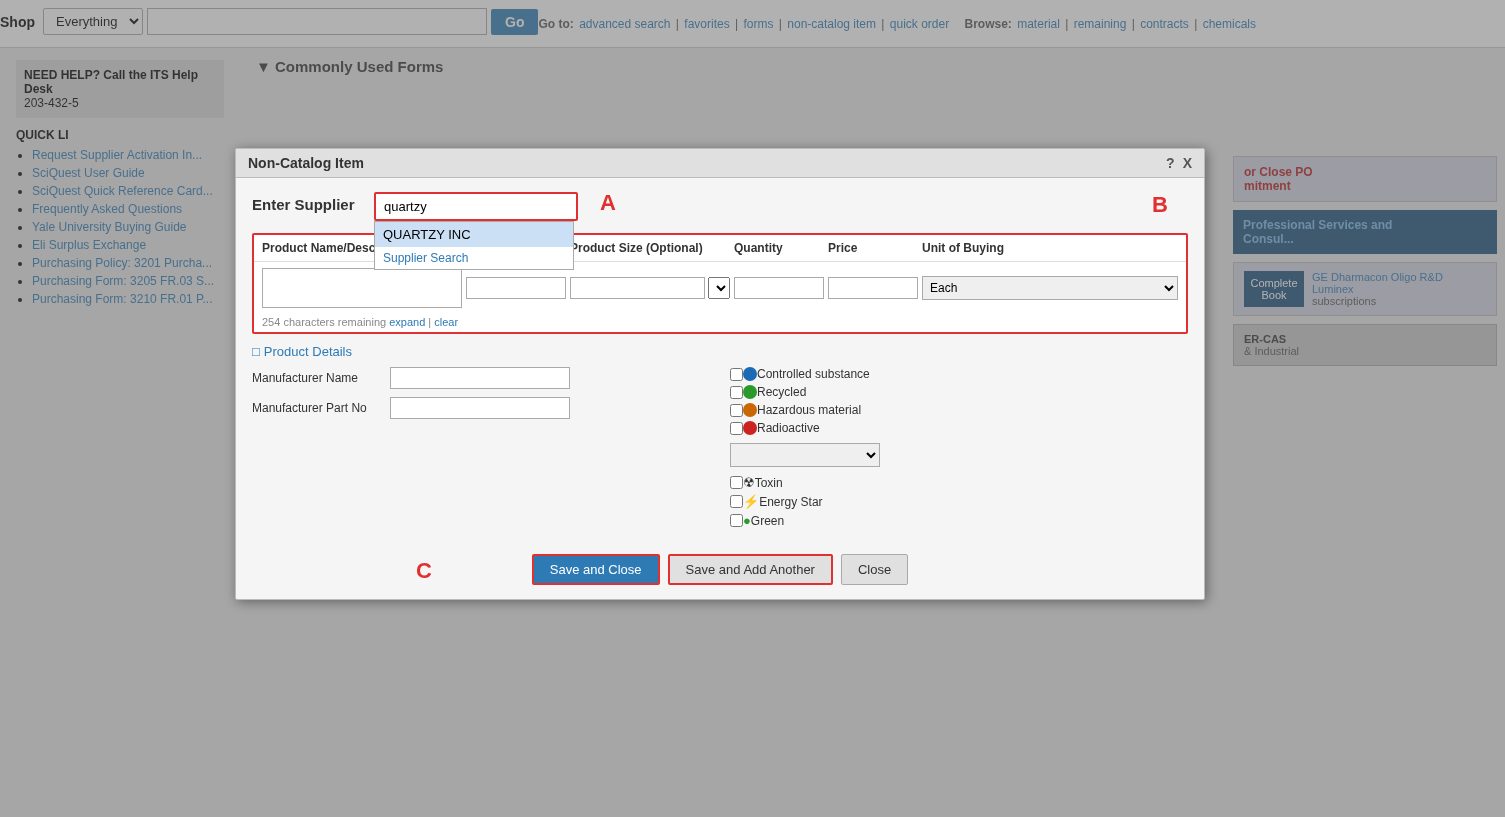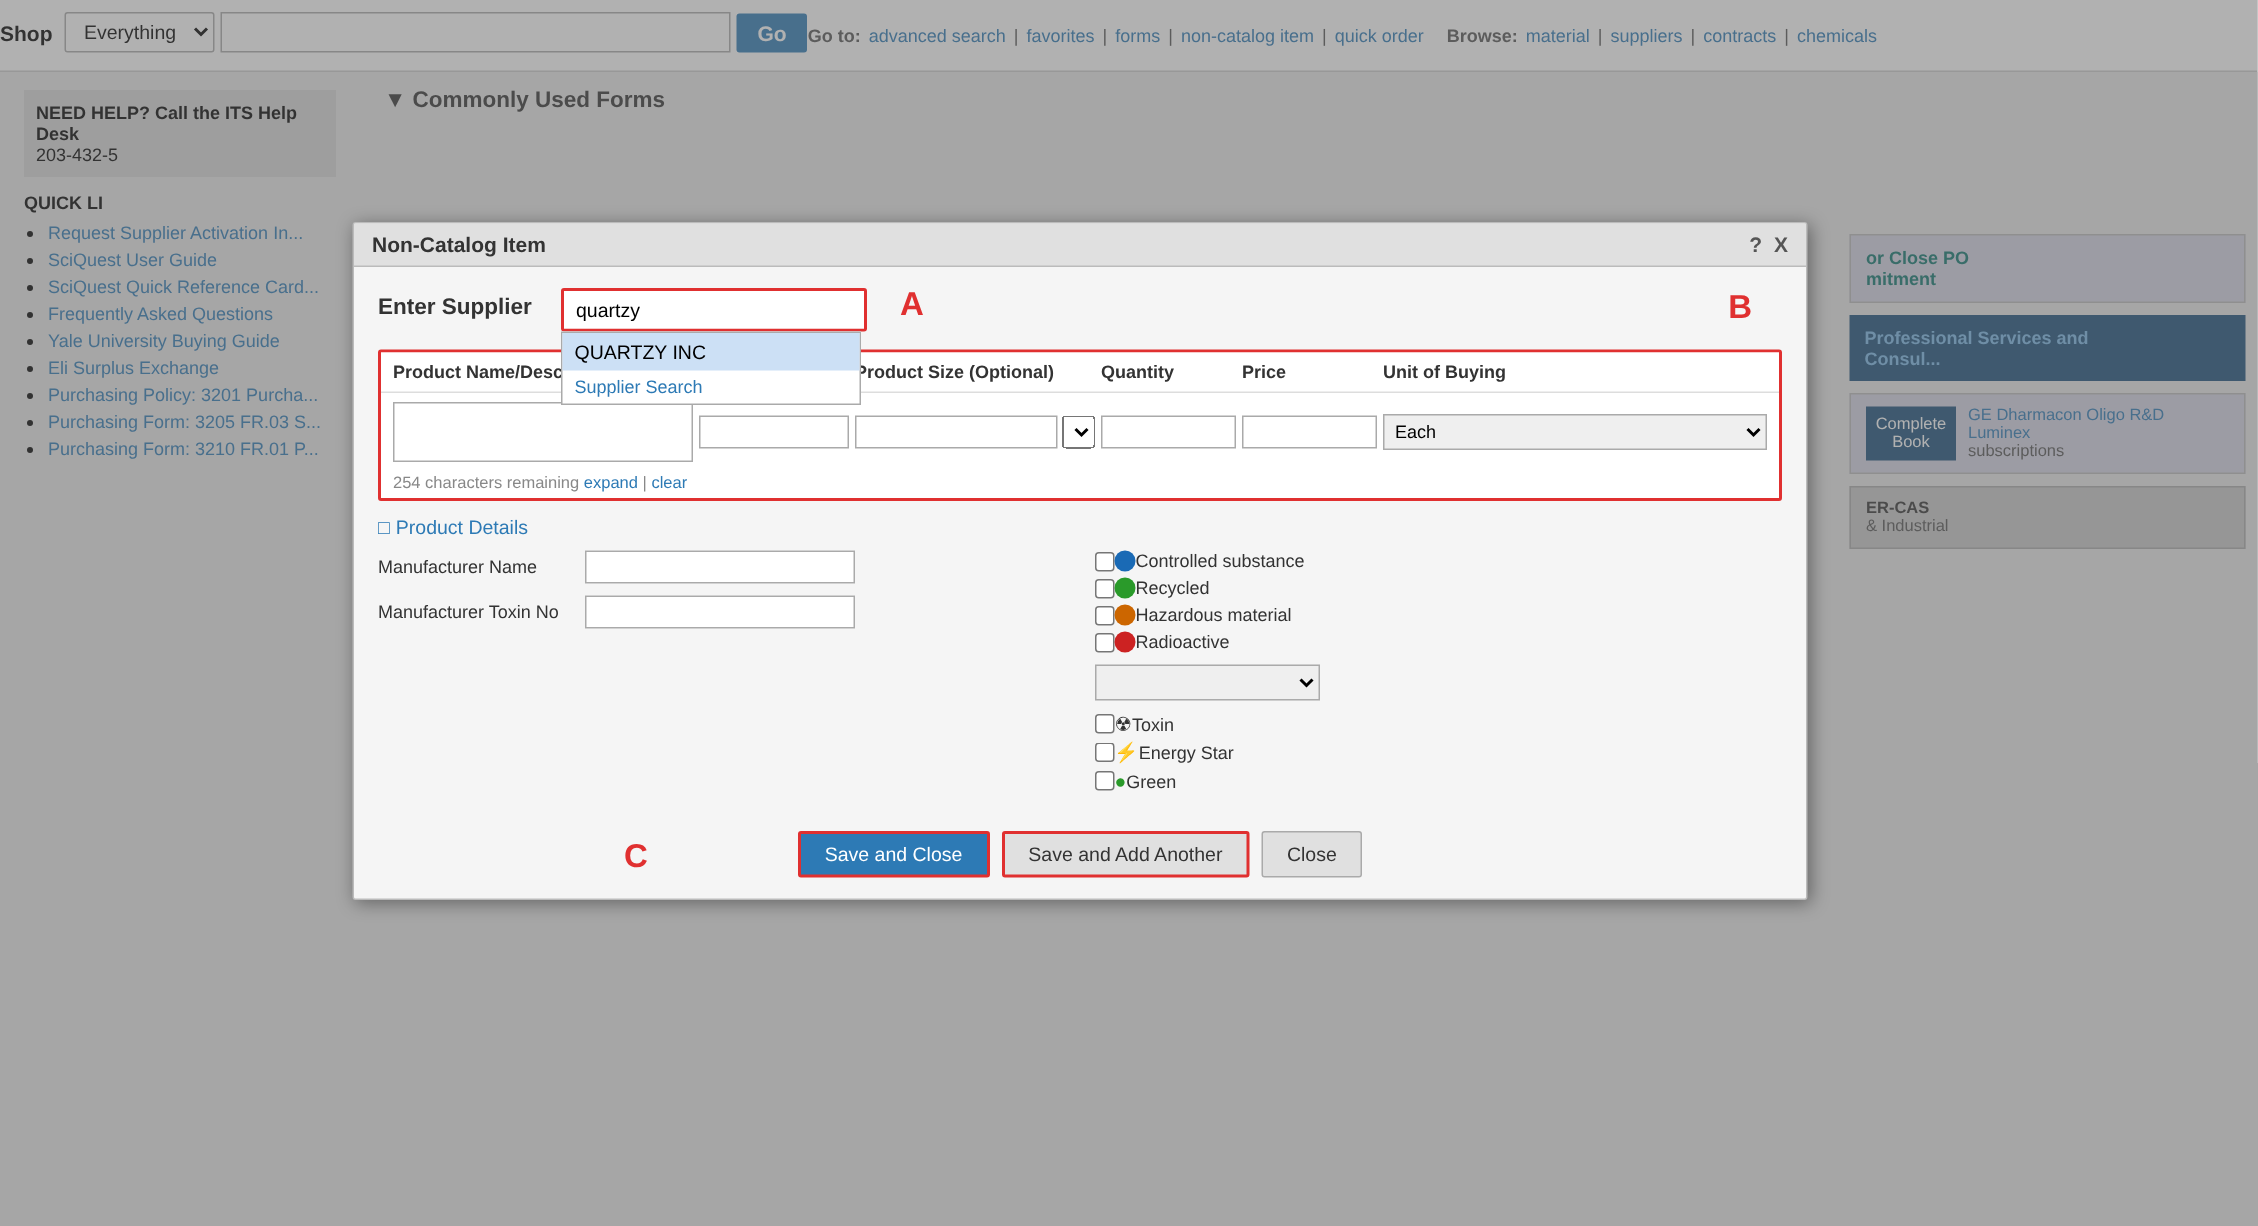--- a/index.html
+++ b/index.html
@@ -437,21 +437,21 @@
       border: 1px solid #bbb;
       padding: 8px 10px;
       font-size: 12px;
     }
     .r-panel-blue {
       background: #1a4f7a;
       color: #fff;
       padding: 8px 10px;
       font-size: 12px;
     }
-    .r-panel-link { color: #0f766e; font-size: 12px; font-weight: bold; }
+    .r-panel-link { color: #b91c1c; font-size: 12px; font-weight: bold; }
     .r-panel-gray { background: #c8c8c8; border: 1px solid #aaa; padding: 8px 10px; font-size: 12px; }
   </style>
 </head>
 <body>
 
 <div class="bg-page">
 
   <div class="top-bar">
     <div class="search-row">
       <span class="shop-label">Shop</span>
@@ -464,21 +464,21 @@
     <div class="nav-links">
       <span>Go to:</span>
       <a href="#">advanced search</a> |
       <a href="#">favorites</a> |
       <a href="#">forms</a> |
       <a href="#">non-catalog item</a> |
       <a href="#">quick order</a>
       &nbsp;&nbsp;
       <span>Browse:</span>
       <a href="#">material</a> |
-      <a href="#">suppliers</a> |
+      <a href="#">remaining</a> |
       <a href="#">contracts</a> |
       <a href="#">chemicals</a>
     </div>
   </div>
 
   <div style="display:flex; position:relative;">
 
     <div class="sidebar">
       <div class="help-section">
         <strong>NEED HELP? Call the ITS Help Desk</strong><br>
@@ -608,21 +608,21 @@
           <span>Product Details</span>
         </div>
         <div class="product-details-body">
 
           <div class="product-details-left">
             <div class="form-row">
               <label>Manufacturer Name</label>
               <input type="text" style="">
             </div>
             <div class="form-row">
-              <label>Manufacturer Toxin No</label>
+              <label>Manufacturer Part No</label>
               <input type="text" style="">
             </div>
           </div>
 
           <div class="product-details-right">
             <div class="checkbox-row">
               <input type="checkbox" style="">
               <span class="icon-circle" style="background:#1a6ab5;"></span>
               <span>Controlled substance</span>
             </div>

